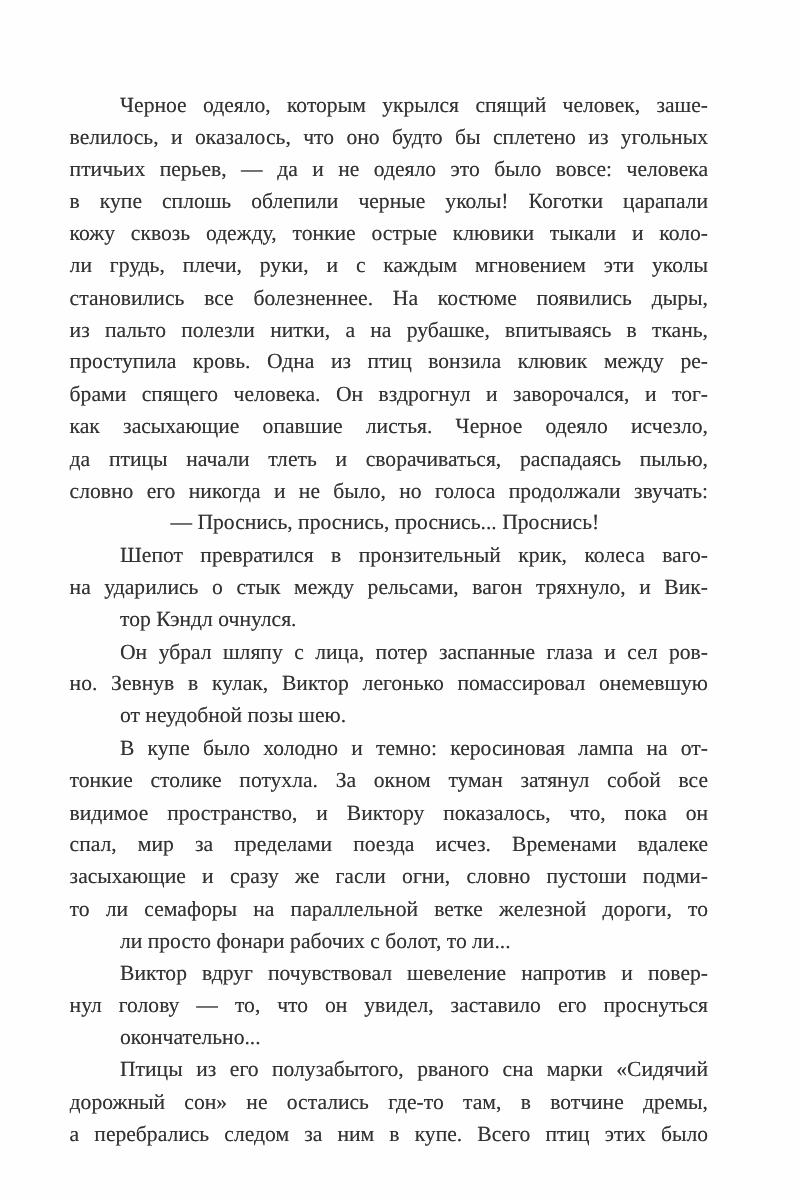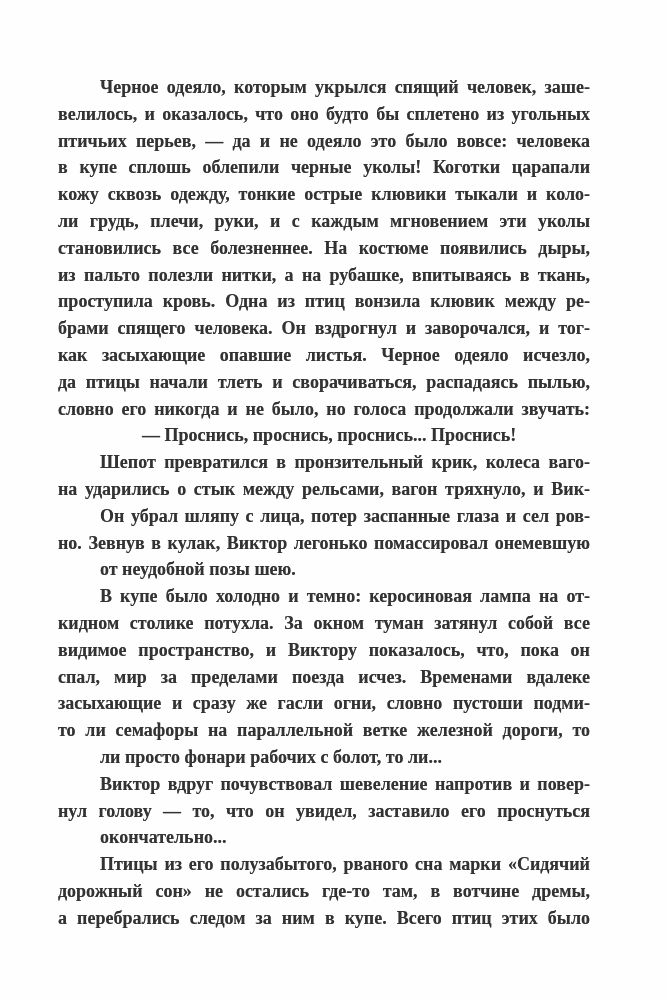--- a/index.html
+++ b/index.html
@@ -7,21 +7,20 @@
     padding: 0;
     background: #ffffff;
   }
   .book-page {
     position: relative;
     width: 667px;
     height: 1001px;
     background: #fefefe;
     overflow: hidden;
     font-family: "Liberation Serif", "DejaVu Serif", serif;
-    font-weight: bold;
   }
   .text-block {
     position: absolute;
     left: 58px;
     top: 74px;
     width: 532px;
     font-size: 18px;
     line-height: 26.8px;
     color: #333333;
     text-shadow: 0 0 0.3px rgba(45,45,45,0.55);
@@ -64,29 +63,30 @@
         <div class="line">как засыхающие опавшие листья. Черное одеяло исчезло,</div>
         <div class="line">да птицы начали тлеть и сворачиваться, распадаясь пылью,</div>
         <div class="line">словно его никогда и не было, но голоса продолжали звучать:</div>
       </div>
       <div class="para">
         <div class="line indent para-end">— Проснись, проснись, проснись... Проснись!</div>
       </div>
       <div class="para">
         <div class="line indent">Шепот превратился в пронзительный крик, колеса ваго-</div>
         <div class="line">на ударились о стык между рельсами, вагон тряхнуло, и Вик-</div>
+        <div class="line para-end">тор Кэндл очнулся.</div>
       </div>
       <div class="para">
         <div class="line indent">Он убрал шляпу с лица, потер заспанные глаза и сел ров-</div>
         <div class="line">но. Зевнув в кулак, Виктор легонько помассировал онемевшую</div>
         <div class="line para-end">от неудобной позы шею.</div>
       </div>
       <div class="para">
         <div class="line indent">В купе было холодно и темно: керосиновая лампа на от-</div>
-        <div class="line">кидном столике потухла. За окном туман затянул собой все</div>
+        <div class="line">тонкие столике потухла. За окном туман затянул собой все</div>
         <div class="line">видимое пространство, и Виктору показалось, что, пока он</div>
         <div class="line">спал, мир за пределами поезда исчез. Временами вдалеке</div>
         <div class="line">засыхающие и сразу же гасли огни, словно пустоши подми-</div>
         <div class="line">то ли семафоры на параллельной ветке железной дороги, то</div>
         <div class="line para-end">ли просто фонари рабочих с болот, то ли...</div>
       </div>
       <div class="para">
         <div class="line indent">Виктор вдруг почувствовал шевеление напротив и повер-</div>
         <div class="line">нул голову — то, что он увидел, заставило его проснуться</div>
         <div class="line para-end">окончательно...</div>

